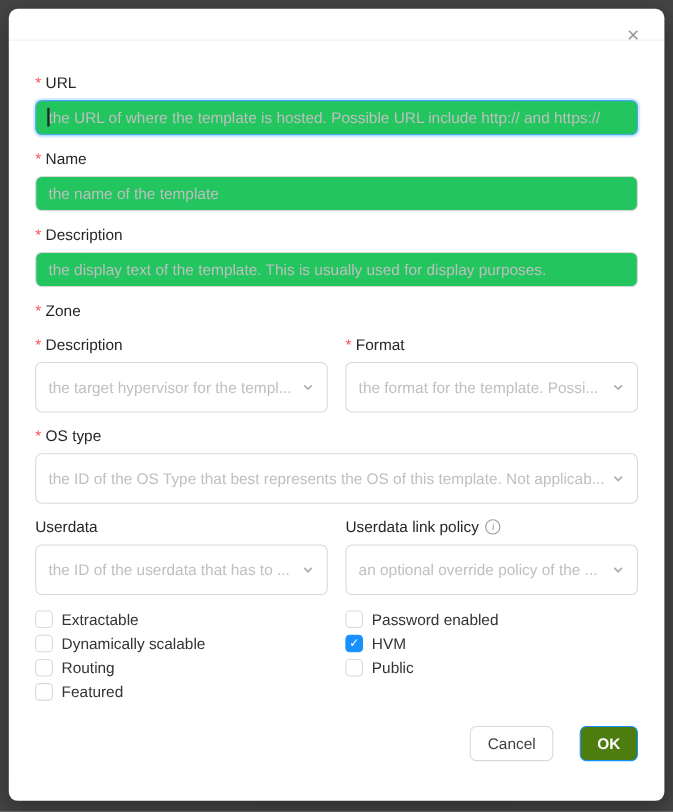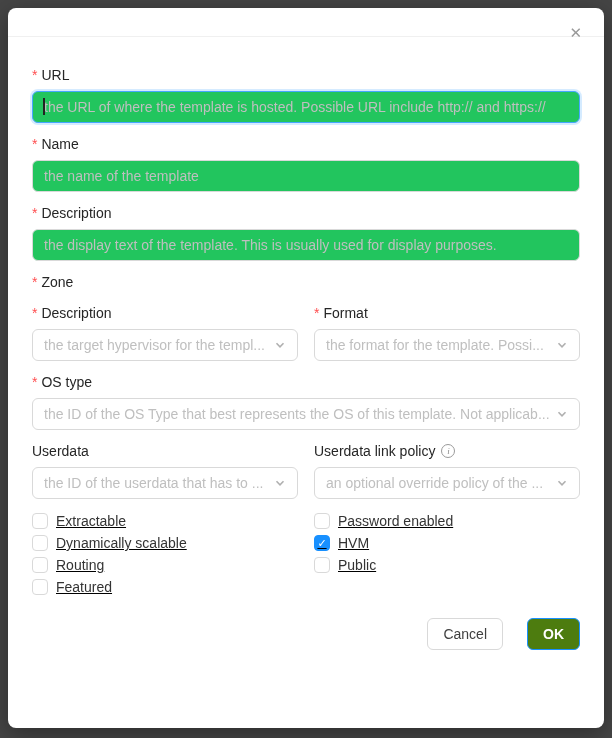--- a/index.html
+++ b/index.html
@@ -99,21 +99,21 @@
     box-shadow: 0 0 0 2px rgba(24,144,255,0.18);
   }
   .caret {
     position: absolute;
     left: 11px; top: 7px;
     width: 1.5px; height: 17px;
     background: #222;
     z-index: 2;
   }
   .select {
-    height: 32px;
+    height: 46px;
     border: 1px solid #d9d9d9;
     border-radius: 6px;
     background: #fff;
     display: flex;
     align-items: center;
     padding: 0 11px;
     cursor: pointer;
   }
   .select-placeholder {
     flex: 1;
@@ -128,21 +128,20 @@
     display: grid;
     grid-template-columns: 1fr 1fr;
     column-gap: 16px;
   }
   
   .cb-grid {
     display: grid;
     grid-template-columns: 1fr 1fr;
     column-gap: 16px;
     margin-top: 0;
-    text-decoration: underline;
   }
   .cb-col { display: flex; flex-direction: column; }
   .cb {
     display: flex;
     align-items: center;
     height: 22px;
     cursor: pointer;
   }
   .box {
     width: 16px; height: 16px;

